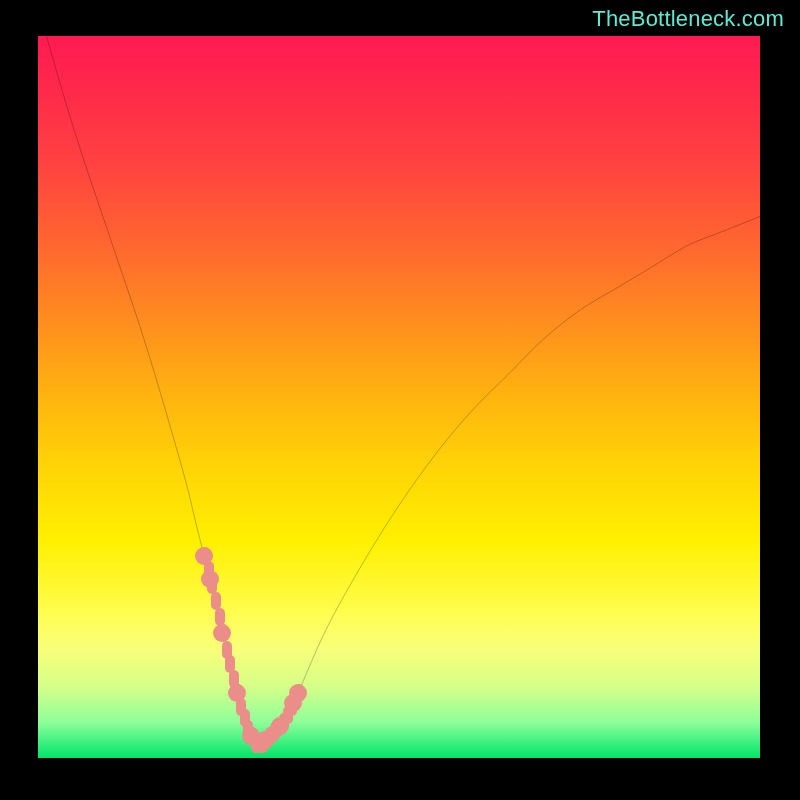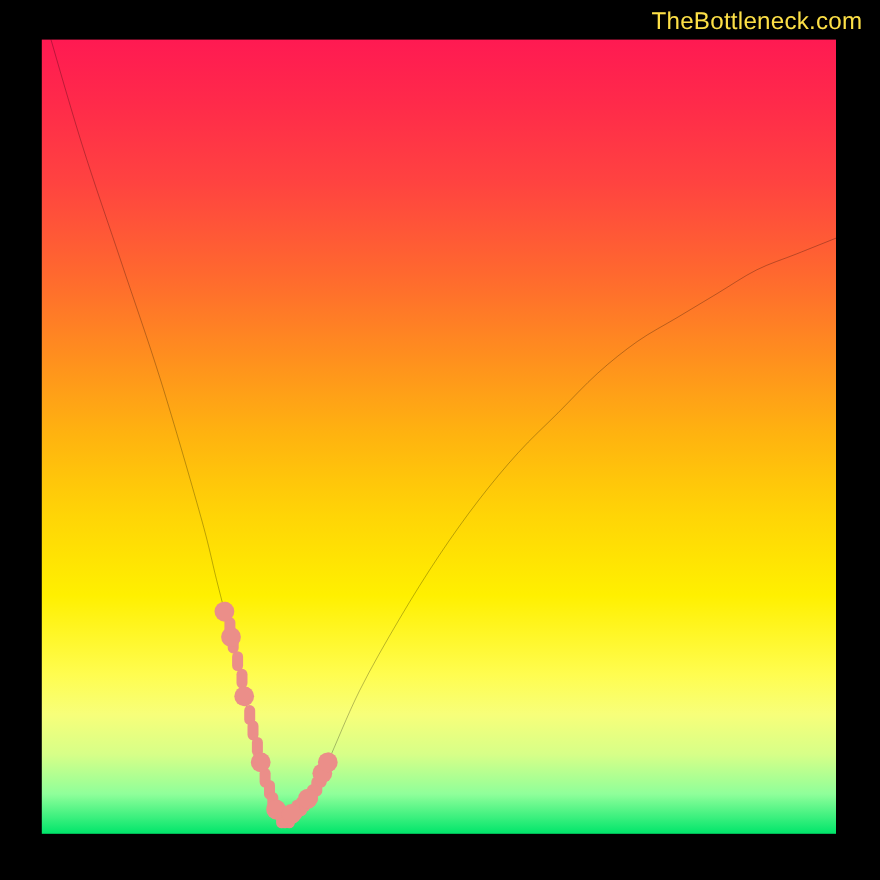--- a/index.html
+++ b/index.html
@@ -37,21 +37,21 @@
       #f7ff7a 85%,
       #d7ff88 90%,
       #8fff9a 95%,
       #00e56a 100%
     );
   }
   .watermark {
     position: absolute;
     top: 6px;
     right: 16px;
-    color: #fde047;
+    color: #5eead4;
     font-size: 22px;
     letter-spacing: 0.2px;
     user-select: none;
   }
   svg.curve {
     position: absolute;
     top: 0;
     left: 0;
     width: 722px;
     height: 722px;

